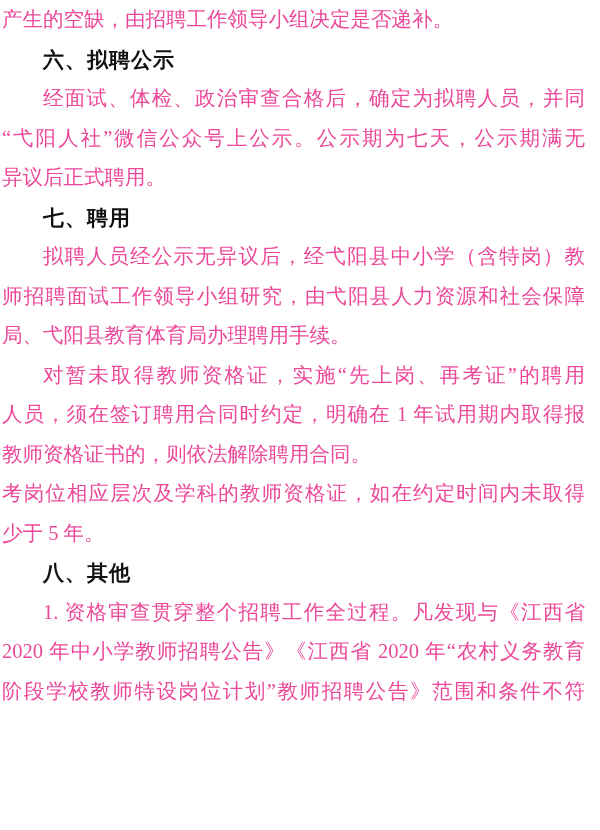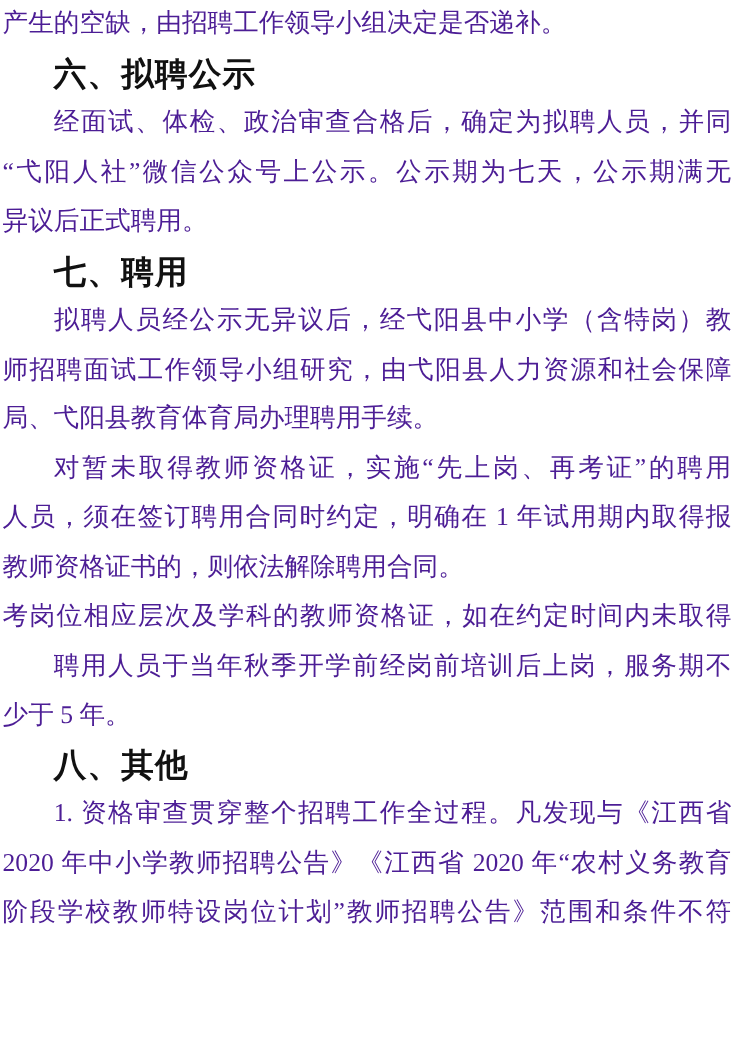--- a/index.html
+++ b/index.html
@@ -13,59 +13,58 @@
     height: 830px;
     background: #ffffff;
     box-sizing: border-box;
     padding: 0 15px 0 2px;
     overflow: hidden;
   }
   .ln {
     height: 39.5px;
     line-height: 39.5px;
     font-size: 20.5px;
-    color: #4c1d95;
+    color: #ec4899;
     font-family: "Liberation Serif", serif;
     overflow: hidden;
     white-space: normal;
   }
   
   .j {
     text-align: justify;
     text-align-last: justify;
   }
   
   .ind {
     text-indent: 41px;
   }
   
   .hd {
     font-family: "Liberation Sans", sans-serif;
     font-weight: bold;
     color: #111111;
-    font-size: 26px;
+    font-size: 21px;
     letter-spacing: 1px;
   }
 </style>
 </head>
 <body>
 
 <div class="page">
   <div class="ln">产生的空缺，由招聘工作领导小组决定是否递补。</div>
   <div class="ln hd ind">六、拟聘公示</div>
   <div class="ln j ind">经面试、体检、政治审查合格后，确定为拟聘人员，并同</div>
   <div class="ln j">“弋阳人社”微信公众号上公示。公示期为七天，公示期满无</div>
   <div class="ln">异议后正式聘用。</div>
   <div class="ln hd ind">七、聘用</div>
   <div class="ln j ind">拟聘人员经公示无异议后，经弋阳县中小学（含特岗）教</div>
   <div class="ln j">师招聘面试工作领导小组研究，由弋阳县人力资源和社会保障</div>
   <div class="ln">局、弋阳县教育体育局办理聘用手续。</div>
   <div class="ln j ind">对暂未取得教师资格证，实施“先上岗、再考证”的聘用</div>
   <div class="ln j">人员，须在签订聘用合同时约定，明确在 1 年试用期内取得报</div>
   <div class="ln">教师资格证书的，则依法解除聘用合同。</div>
   <div class="ln j">考岗位相应层次及学科的教师资格证，如在约定时间内未取得</div>
-  <div class="ln j ind">聘用人员于当年秋季开学前经岗前培训后上岗，服务期不</div>
   <div class="ln">少于 5 年。</div>
   <div class="ln hd ind">八、其他</div>
   <div class="ln j ind">1. 资格审查贯穿整个招聘工作全过程。凡发现与《江西省</div>
   <div class="ln j">2020 年中小学教师招聘公告》《江西省 2020 年“农村义务教育</div>
   <div class="ln j">阶段学校教师特设岗位计划”教师招聘公告》范围和条件不符</div>
 </div>
 
 </body></html>

